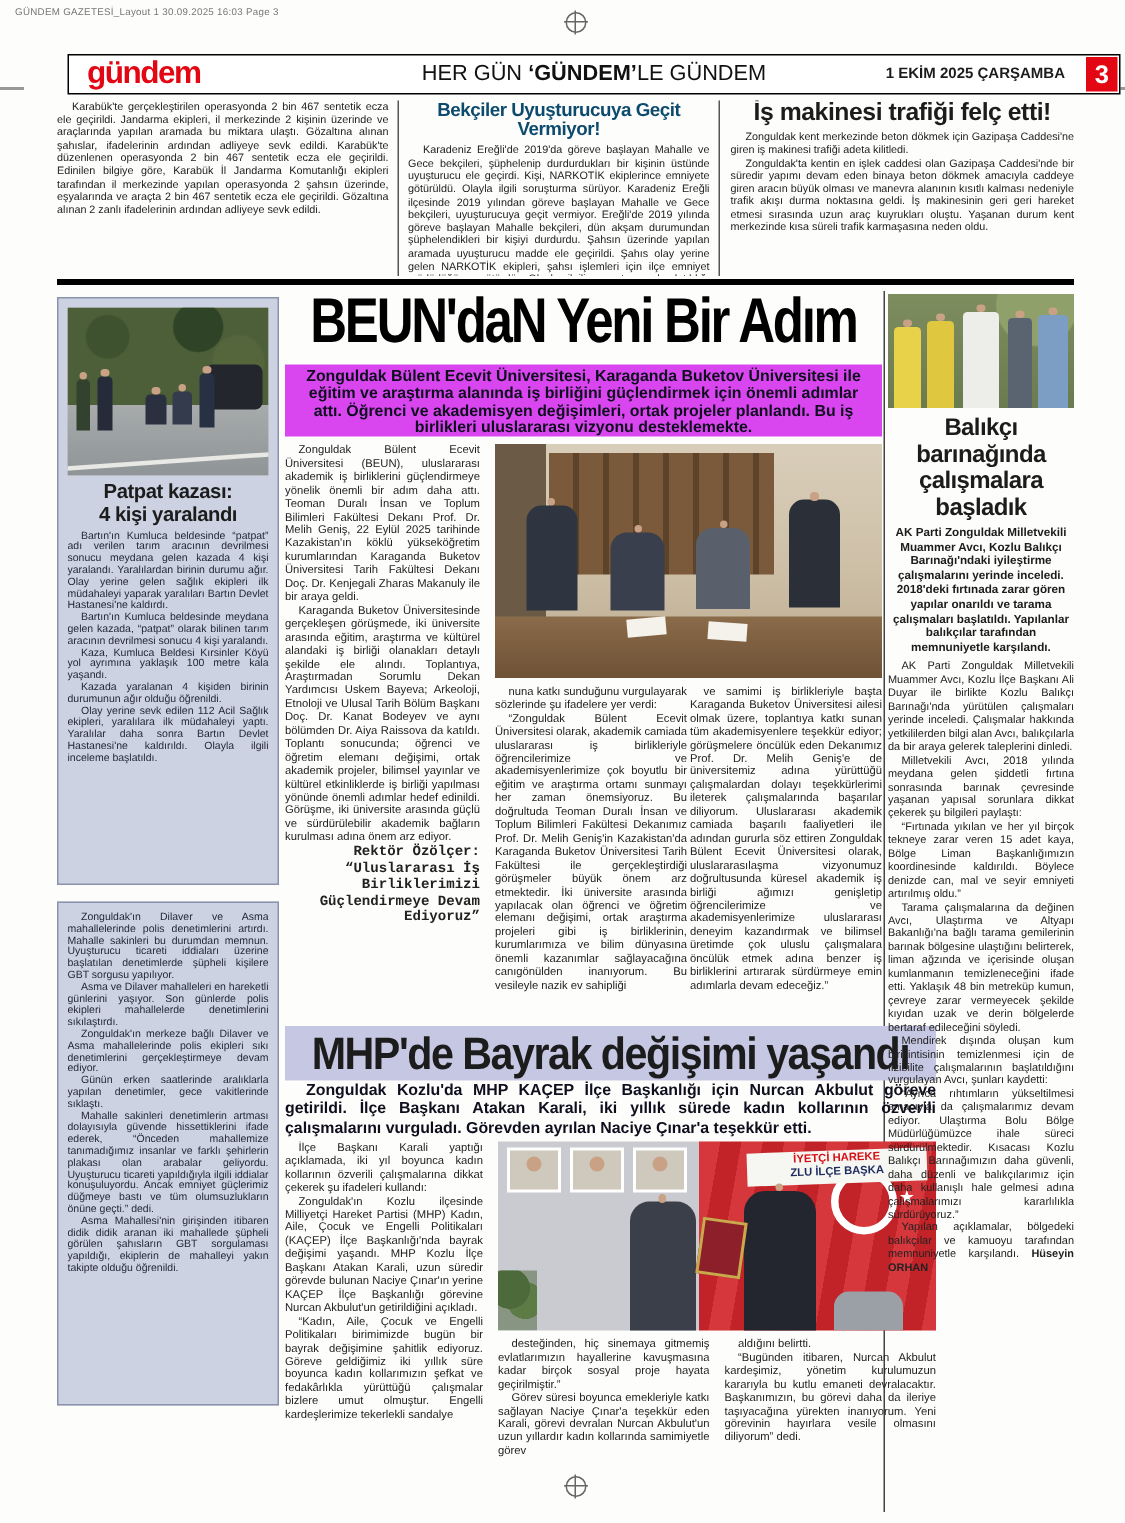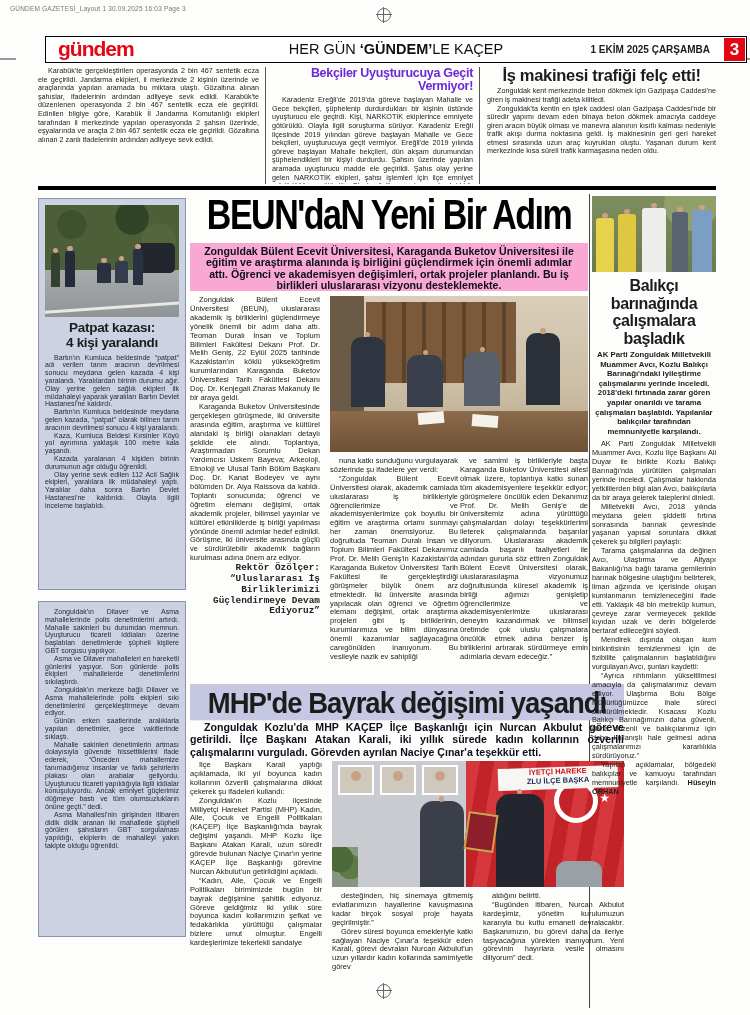--- a/index.html
+++ b/index.html
@@ -24,21 +24,21 @@
   .mh-pagenum{position:absolute;right:1px;top:1px;bottom:1px;width:21px;background:#e30613;color:#fff;
     font-size:17px;font-weight:900;display:flex;align-items:center;justify-content:center;}
   
   .top-strip{left:38px;top:67px;width:678px;height:117px;display:flex;}
   .ts-art{box-sizing:border-box;overflow:hidden;}
   .ts-a1{width:228px;padding-right:6px;border-right:1px solid #555;}
   .ts-a2{width:214px;padding:0 6px;border-right:1px solid #555;}
   .ts-a3{width:236px;padding-left:7px;}
   .ts-title{font-weight:900;letter-spacing:-.3px;text-align:center;margin:0 0 3px 0;line-height:1.05;}
   .ts-a1 .ts-title{font-size:14.5px;}
-  .ts-a2 .ts-title{font-size:12.5px;color:#6d28d9;text-align:right;}
+  .ts-a2 .ts-title{font-size:12.5px;color:#0c4a6e;}
   .ts-a3 .ts-title{font-size:16.5px;}
   .body-sm{font-size:7.2px;line-height:8.6px;text-align:justify;color:#222;}
   .body-sm p{margin:0;}
   .ind{text-indent:10px;}
   .noind{text-indent:0;}
   .byline{font-weight:800;}
   .rule{left:38px;top:186px;width:678px;height:3.5px;background:#000;}
   .vsep{left:589px;top:194px;width:1px;height:814px;background:#444;}
   
   .side-box{background:#ccd2e2;border:1px solid #8a93ab;box-sizing:border-box;padding:6px;}
@@ -88,21 +88,21 @@
   .mp-banner .l1{font-size:7.5px;color:#d50f14;line-height:9px;}
   .mp-banner .l2{font-size:7.5px;color:#1c2a5e;line-height:9px;}
   .mp-book{position:absolute;left:46%;top:52px;width:26px;height:34px;background:#8c1f2a;border:2px solid #caa84c;transform:rotate(8deg);}
   .mp-plant{position:absolute;left:0;bottom:0;width:26px;height:40px;background:
      radial-gradient(circle at 30% 30%, #4d6b3a 0 40%, transparent 41%),
      radial-gradient(circle at 70% 50%, #5d7b45 0 45%, transparent 46%),#46603480;}
   .mp-chair{position:absolute;right:22px;bottom:0;width:46px;height:26px;background:#9aa0a6;border-radius:10px 10px 0 0;}
   
   .beun-headline{left:190px;top:191px;width:398px;font-size:34px;font-weight:900;letter-spacing:-1.5px;
      text-align:center;white-space:nowrap;transform:scaleY(1.24);transform-origin:top center;color:#000;}
-  .beun-intro{left:190px;top:243px;width:398px;height:48px;background:#f9a8d4;box-sizing:border-box;
+  .beun-intro{left:190px;top:243px;width:398px;height:48px;background:#d946ef;box-sizing:border-box;
      padding:3px 8px;text-align:center;font-weight:900;font-size:10.6px;line-height:11.4px;color:#0e0e1e;}
   .beun-body{left:190px;top:296px;width:398px;height:390px;display:flex;gap:10px;}
   .news{font-size:7.5px;line-height:8.9px;text-align:justify;color:#222;overflow:hidden;}
   .news p{margin:0;text-indent:9px;}
   .col1{width:130px;height:390px;}
   .beun-right{flex:1;display:flex;flex-direction:column;}
   .beun-cols{display:flex;gap:2px;margin-top:5px;height:224px;}
   .beun-cols .c{flex:1;}
   .subhead{font-weight:900;font-size:9.4px;line-height:10.8px;text-align:right;text-indent:0;margin:3px 0 1px;font-family:Liberation Mono, monospace;}
   
@@ -126,21 +126,21 @@
 <body>
 
 <div class="abs print-header">GÜNDEM GAZETESİ_Layout 1  30.09.2025  16:03  Page 3</div>
 <div class="abs regmark" style="left:377px;top:8px;"></div>
 <div class="abs regmark" style="left:377px;top:984px;"></div>
 <div class="abs cropline" style="left:0;top:58px;"></div>
 <div class="abs cropline" style="right:0;top:58px;"></div>
 
 <div class="abs masthead">
   <div class="mh-logo">gündem</div>
-  <div class="mh-slogan"><span>HER GÜN </span><b>‘GÜNDEM’</b><span>LE KAÇEP</span></div>
+  <div class="mh-slogan"><span>HER GÜN </span><b>‘GÜNDEM’</b><span>LE GÜNDEM</span></div>
   <div class="mh-date">1 EKİM 2025 ÇARŞAMBA</div>
   <div class="mh-pagenum">3</div>
 </div>
 
 <div class="abs top-strip">
   <div class="ts-art ts-a1">
     <div class="body-sm">
         <p class="ind">Karabük'te gerçekleştirilen operasyonda 2 bin 467 sentetik ecza ele geçirildi. Jandarma ekipleri, il merkezinde 2 kişinin üzerinde ve araçlarında yapılan aramada bu miktara ulaştı. Gözaltına alınan şahıslar, ifadelerinin ardından adliyeye sevk edildi. Karabük'te düzenlenen operasyonda 2 bin 467 sentetik ecza ele geçirildi. Edinilen bilgiye göre, Karabük İl Jandarma Komutanlığı ekipleri tarafından il merkezinde yapılan operasyonda 2 şahsın üzerinde, eşyalarında ve araçta 2 bin 467 sentetik ecza ele geçirildi. Gözaltına alınan 2 zanlı ifadelerinin ardından adliyeye sevk edildi.</p>
       </div>
   </div>
@@ -277,18 +277,19 @@
     <div class="person" style="left:26px;top:18px;width:18px;height:58px;background:#dfc83f;"></div>
     <div class="person" style="left:50px;top:12px;width:24px;height:64px;background:#ededea;"></div>
     <div class="person" style="left:80px;top:16px;width:16px;height:60px;background:#5a6470;"></div>
     <div class="person" style="left:100px;top:14px;width:20px;height:62px;background:#7d9ec4;"></div>
   </div>
   <h2 class="bal-title">Balıkçı barınağında çalışmalara başladık</h2>
   <div class="bal-intro">AK Parti Zonguldak Milletvekili Muammer Avcı, Kozlu Balıkçı Barınağı'ndaki iyileştirme çalışmalarını yerinde inceledi. 2018'deki fırtınada zarar gören yapılar onarıldı ve tarama çalışmaları başlatıldı. Yapılanlar balıkçılar tarafından memnuniyetle karşılandı.</div>
   <div class="bal-body">
     <p>AK Parti Zonguldak Milletvekili Muammer Avcı, Kozlu İlçe Başkanı Ali Duyar ile birlikte Kozlu Balıkçı Barınağı'nda yürütülen çalışmaları yerinde inceledi. Çalışmalar hakkında yetkililerden bilgi alan Avcı, balıkçılarla da bir araya gelerek taleplerini dinledi.</p>
     <p>Milletvekili Avcı, 2018 yılında meydana gelen şiddetli fırtına sonrasında barınak çevresinde yaşanan yapısal sorunlara dikkat çekerek şu bilgileri paylaştı:</p>
+    <p>“Fırtınada yıkılan ve her yıl birçok tekneye zarar veren 15 adet kaya, Bölge Liman Başkanlığımızın koordinesinde kaldırıldı. Böylece denizde can, mal ve seyir emniyeti artırılmış oldu.”</p>
     <p>Tarama çalışmalarına da değinen Avcı, Ulaştırma ve Altyapı Bakanlığı'na bağlı tarama gemilerinin barınak bölgesine ulaştığını belirterek, liman ağzında ve içerisinde oluşan kumlanmanın temizleneceğini ifade etti. Yaklaşık 48 bin metreküp kumun, çevreye zarar vermeyecek şekilde kıyıdan uzak ve derin bölgelerde bertaraf edileceğini söyledi.</p>
     <p>Mendirek dışında oluşan kum birikintisinin temizlenmesi için de fizibilite çalışmalarının başlatıldığını vurgulayan Avcı, şunları kaydetti:</p>
     <p>“Ayrıca rıhtımların yükseltilmesi amacıyla da çalışmalarımız devam ediyor. Ulaştırma Bolu Bölge Müdürlüğümüzce ihale süreci sürdürülmektedir. Kısacası Kozlu Balıkçı Barınağımızın daha güvenli, daha düzenli ve balıkçılarımız için daha kullanışlı hale gelmesi adına çalışmalarımızı kararlılıkla sürdürüyoruz.”</p>
     <p><span>Yapılan açıklamalar, bölgedeki balıkçılar ve kamuoyu tarafından memnuniyetle karşılandı.</span> <b class="byline">Hüseyin ORHAN</b></p>
   </div>
 </div>
 
 </body></html>

